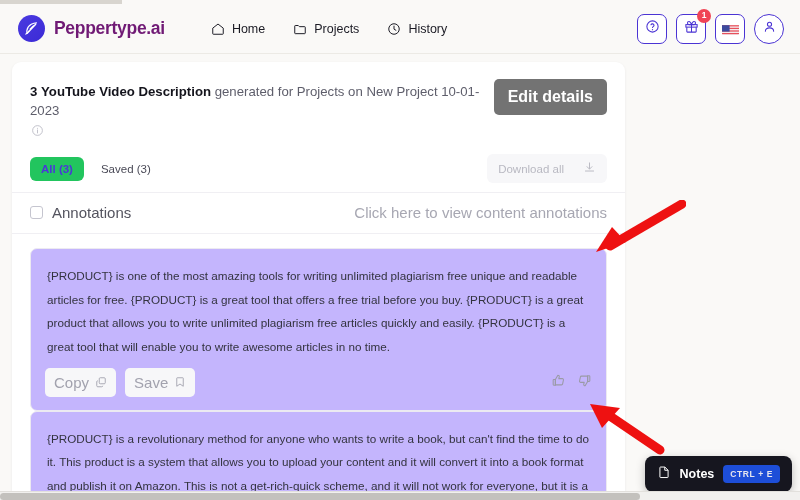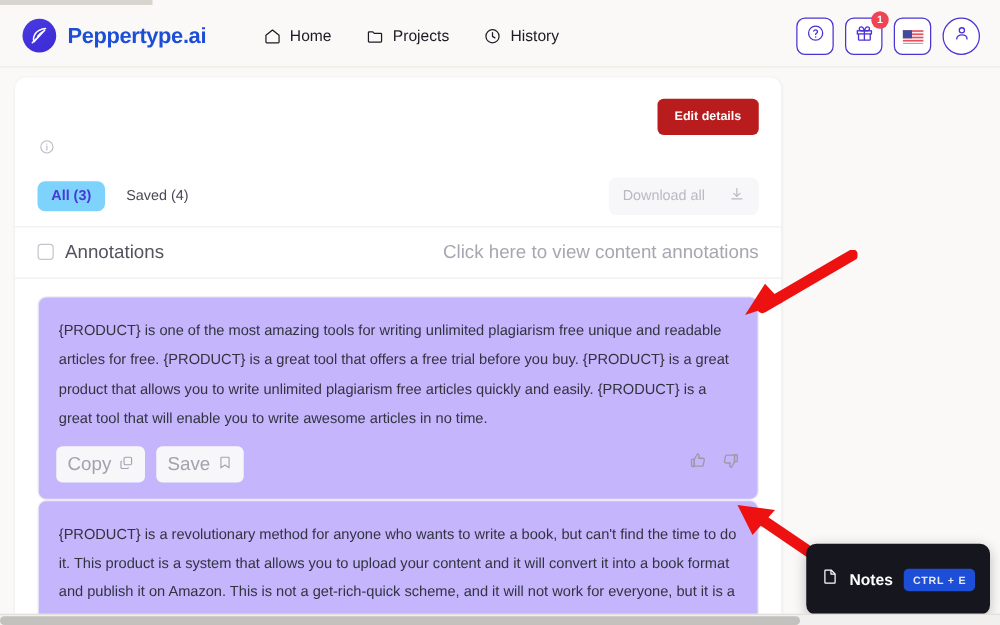--- a/index.html
+++ b/index.html
@@ -24,21 +24,21 @@
     border-bottom: 1px solid #eceae5;
     display: flex; align-items: center;
   }
   .brand { display: flex; align-items: center; gap: 9px; margin-left: 18px; }
   .logo-circle {
     width: 27px; height: 27px; border-radius: 50%;
     background: linear-gradient(145deg,#4a3ae0,#3b2ad6);
     display: flex; align-items: center; justify-content: center;
     flex: none;
   }
-  .brand-name { font-size: 17.5px; font-weight: bold; color: #1d4ed8; letter-spacing: -0.3px; }
+  .brand-name { font-size: 17.5px; font-weight: bold; color: #701a75; letter-spacing: -0.3px; }
 
   .nav { display: flex; align-items: center; gap: 28px; margin-left: 46px; }
   .nav-item {
     display: flex; align-items: center; gap: 7px;
     font-size: 12.5px; font-weight: normal; color: #1b1b24;
     cursor: pointer;
   }
   .nav-item svg { display: block; }
 
   .header-right {
@@ -75,38 +75,38 @@
   .panel-head { padding: 17px 18px 0 18px; }
   .title-row { display: flex; align-items: flex-start; }
   .title {
     font-size: 13.2px; color: #5e5e6b; line-height: 1.45; padding-top: 3px;
     max-width: 470px;
   }
   .title b { color: #14141c; font-weight: bold; }
   .title .count { color: #14141c; font-weight: bold; }
   .edit-btn {
     margin-left: auto; flex: none;
-    background: #b91c1c; color: #fff;
-    font-size: 10px; font-weight: bold;
+    background: #737373; color: #fff;
+    font-size: 16px; font-weight: bold;
     border: none; border-radius: 5px;
     padding: 9px 14px; cursor: pointer;
   }
   .info-ico { margin-top: 3px; margin-left: 1px; display: block; }
 
   .tabs-row {
     display: flex; align-items: center;
     padding: 0 18px; margin-top: 13px;
     border-bottom: 1px solid #f0eff3;
     padding-bottom: 9px;
   }
   .tab {
     font-size: 11.5px; font-weight: bold; color: #3a3a46;
     padding: 6px 11px; border-radius: 6px; cursor: pointer;
   }
-  .tab.active { background: #7dd3fc; color: #4a37d8; }
+  .tab.active { background: #22c55e; color: #4a37d8; }
   .tab.plain { color: #4a4a57; font-weight: normal; margin-left: 6px; }
   .download-btn {
     margin-left: auto;
     display: flex; align-items: center; gap: 19px;
     font-size: 11.5px; color: #b9b9c2;
     background: #f7f7f9; border: none; border-radius: 6px;
     padding: 7px 11px; cursor: pointer;
   }
 
   .annot-row {
@@ -144,21 +144,21 @@
     padding: 6px 9px; margin-right: 9px; cursor: pointer;
   }
   .vote { margin-left: auto; display: flex; align-items: center; gap: 11px; }
   .vote span { cursor: pointer; display: block; }
 
   
   .notes {
     position: absolute; right: 8px; bottom: 8px;
     background: #16161f; color: #fff;
     border-radius: 8px;
-    padding: 19px 12px;
+    padding: 9px 12px;
     display: flex; align-items: center; gap: 9px;
     box-shadow: 0 3px 10px rgba(0,0,0,0.25);
     cursor: pointer;
   }
   .notes-label { font-size: 12.5px; font-weight: bold; }
   .kbd {
     background: #1d4ed8; color: #e6e6ee;
     font-size: 8.5px; font-weight: bold; letter-spacing: 0.6px;
     border-radius: 4px; padding: 4px 7px;
   }
@@ -272,34 +272,40 @@
           </svg>
         </span>
       </div>
     </div>
   </div>
 
   <div class="panel">
 
     <div class="panel-head">
       <div class="title-row">
+        <div class="title">
+          <span class="count">3</span>
+          <b>YouTube Video Description</b>
+          <span>generated for Projects on</span>
+          <span>New Project 10-01-2023</span>
+        </div>
         <button class="edit-btn">Edit details</button>
       </div>
       <span class="info-ico">
         <svg width="13" height="13" viewBox="0 0 24 24" fill="none">
           <circle cx="12" cy="12" r="9" stroke="#bcbcc6" stroke-width="1.7"></circle>
           <path d="M12 11v5.5" stroke="#bcbcc6" stroke-width="1.7" stroke-linecap="round"></path>
           <circle cx="12" cy="7.9" r="1" fill="#bcbcc6"></circle>
         </svg>
       </span>
     </div>
 
     <div class="tabs-row">
       <div class="tab active">All (3)</div>
-      <div class="tab plain">Saved (4)</div>
+      <div class="tab plain">Saved (3)</div>
       <button class="download-btn">
         <span>Download all</span>
         <span>
           <svg width="13" height="13" viewBox="0 0 24 24" fill="none">
             <path d="M12 3.5v11M7.5 10.5L12 15l4.5-4.5" stroke="#b9b9c2" stroke-width="1.8" stroke-linecap="round" stroke-linejoin="round"></path>
             <path d="M4.5 18.5h15" stroke="#b9b9c2" stroke-width="1.8" stroke-linecap="round"></path>
           </svg>
         </span>
       </button>
     </div>

